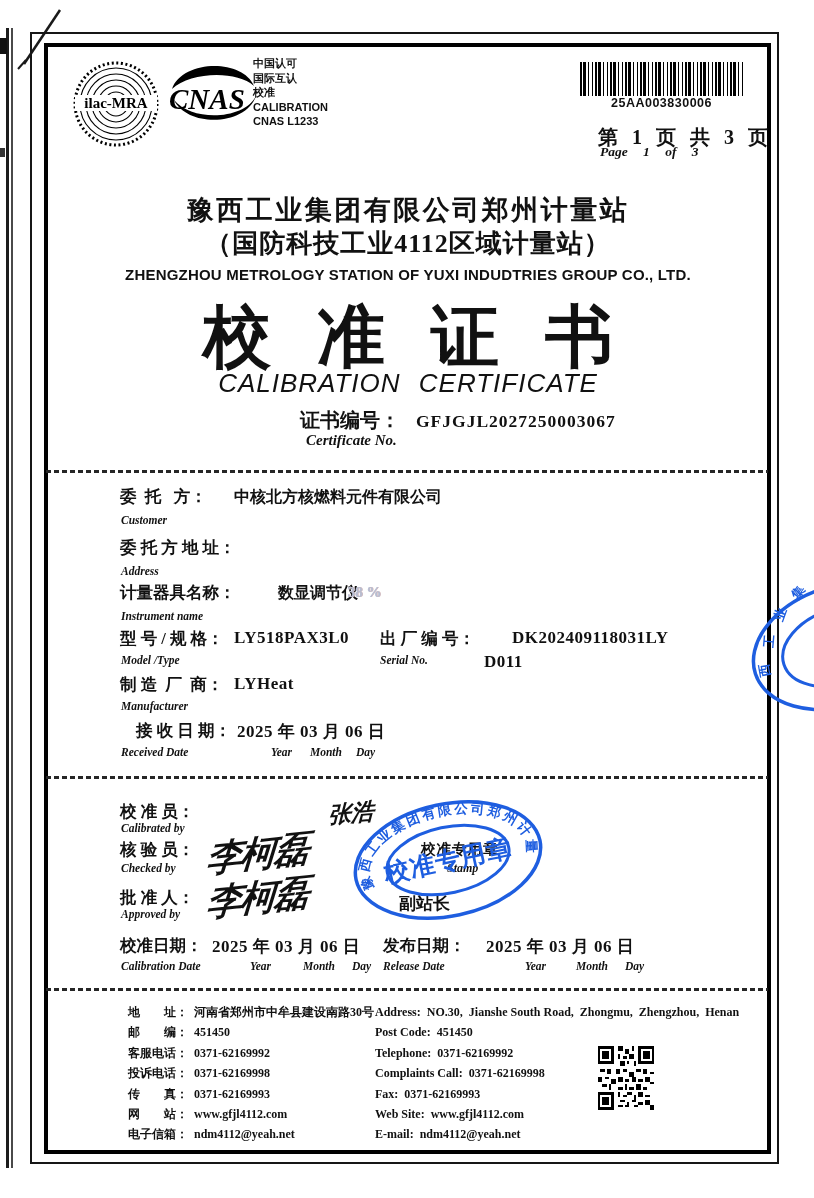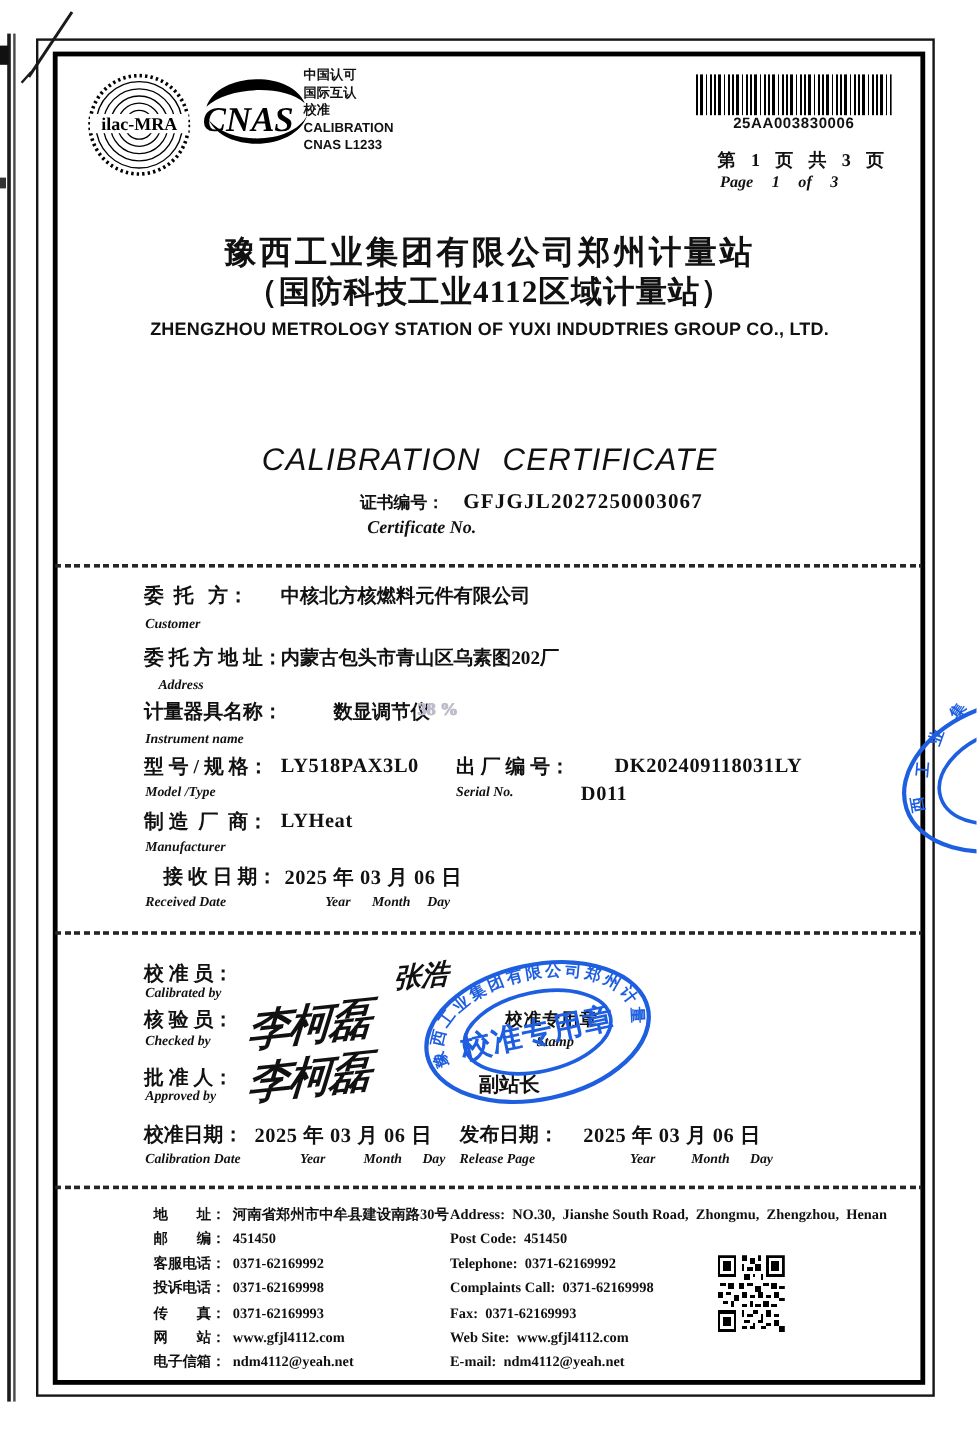--- a/index.html
+++ b/index.html
@@ -13,31 +13,31 @@
   .scanline2{left:11px;top:28px;width:2px;height:1140px;background:#4a4a4a;}
   .nub1{left:0;top:38px;width:7px;height:16px;background:#111;}
   .nub2{left:0;top:148px;width:5px;height:9px;background:#333;}
   
   .accred{left:253px;top:56px;font-family:"Liberation Sans","DejaVu Sans",sans-serif;
           font-size:11px;font-weight:bold;line-height:14.5px;}
   .barcode{left:580px;top:62px;width:163px;height:34px;
      background:repeating-linear-gradient(90deg,#000 0 2px,#fff 2px 3px,#000 3px 6px,#fff 6px 8px,#000 8px 9px,#fff 9px 12px,#000 12px 13px,#fff 13px 15px);}
   .barcode-num{left:580px;top:96px;width:163px;text-align:center;
      font-family:"Liberation Sans","DejaVu Sans",sans-serif;font-size:12.5px;font-weight:bold;letter-spacing:.5px;}
-  .pageline-cn{left:598px;top:124px;font-size:15px;font-weight:bold;word-spacing:9px;}
+  .pageline-cn{left:598px;top:124px;font-size:20px;font-weight:bold;word-spacing:9px;}
   .pageline-en{left:600px;top:144px;font-size:13.5px;font-weight:bold;font-style:italic;word-spacing:12px;}
   
   .center{left:46px;width:724px;text-align:center;}
   .t1{top:192px;font-size:27px;font-weight:bold;letter-spacing:2.5px;}
   .t2{top:226px;font-size:26px;font-weight:bold;letter-spacing:1px;}
   .t3{top:266px;font-family:"Liberation Sans","DejaVu Sans",sans-serif;font-size:15px;font-weight:bold;letter-spacing:0.2px;}
   .t4{top:292px;font-size:68px;font-weight:900;letter-spacing:46px;padding-left:46px;box-sizing:border-box;}
   .t5{top:368px;font-family:"Liberation Sans","DejaVu Sans",sans-serif;font-size:26px;font-weight:500;letter-spacing:1px;word-spacing:10px;font-style:italic;}
   .certno{left:300px;top:407px;display:flex;gap:16px;align-items:baseline;}
-  .certno-label{font-size:14px;font-weight:bold;}
+  .certno-label{font-size:20px;font-weight:bold;}
   .certno-value{font-size:17.5px;font-weight:bold;letter-spacing:1px;}
   .certno-en{left:306px;top:432px;font-size:15px;font-weight:bold;font-style:italic;}
   
   .dashsep{left:46px;width:722px;height:2.5px;
      background:repeating-linear-gradient(90deg,#262626 0 5px,transparent 5px 8px);}
   
   .lbl{font-size:16.5px;font-weight:bold;white-space:pre;}
   .val{font-size:16px;font-weight:bold;white-space:pre;}
   .valnum{font-size:17px;font-weight:bold;letter-spacing:.5px;white-space:pre;}
   .en{font-size:11.5px;font-weight:bold;font-style:italic;white-space:pre;}
@@ -102,37 +102,37 @@
   </div>
 
   <div class="abs barcode"></div>
   <div class="abs barcode-num">25AA003830006</div>
   <div class="abs pageline-cn">第 1 页 共 3 页</div>
   <div class="abs pageline-en">Page 1 of 3</div>
 
   <div class="abs center t1">豫西工业集团有限公司郑州计量站</div>
   <div class="abs center t2">（国防科技工业4112区域计量站）</div>
   <div class="abs center t3">ZHENGZHOU METROLOGY STATION OF YUXI INDUDTRIES GROUP CO., LTD.</div>
+  <div class="abs center t4">校准证书</div>
   <div class="abs center t5">CALIBRATION  CERTIFICATE</div>
 
   <div class="abs certno">
     <span class="certno-label">证书编号：</span>
     <span class="certno-value">GFJGJL2027250003067</span>
   </div>
   <div class="abs certno-en">Certificate No.</div>
 
   <div class="abs dashsep" style="top:470px;"></div>
 
   <div class="abs lbl" style="left:120px;top:486px;">委  托   方：</div>
   <div class="abs val" style="left:234px;top:487px;">中核北方核燃料元件有限公司</div>
   <div class="abs en" style="left:121px;top:514px;">Customer</div>
 
   <div class="abs lbl" style="left:120px;top:537px;">委 托 方 地 址：</div>
-  <div class="abs val" style="left:234px;top:538px;">内蒙古包头市青山区乌素图202厂</div>
-  <div class="abs en" style="left:121px;top:565px;margin-left:11px;">Address</div>
+  <div class="abs en" style="left:121px;top:565px;">Address</div>
 
   <div class="abs lbl" style="left:120px;top:582px;">计量器具名称：</div>
   <div class="abs val" style="left:234px;top:583px;margin-left:44px;">数显调节仪</div>
   <div class="abs mark38" style="left:348px;top:584px;">38 %</div>
   <div class="abs en" style="left:121px;top:610px;">Instrument name</div>
 
   <div class="abs lbl" style="left:120px;top:628px;">型 号 / 规 格：</div>
   <div class="abs valnum" style="left:234px;top:628px;">LY518PAX3L0</div>
   <div class="abs en" style="left:121px;top:654px;">Model /Type</div>
 
@@ -195,21 +195,21 @@
 
   <div class="abs lbl" style="left:120px;top:935px;">校准日期：</div>
   <div class="abs valnum" style="left:212px;top:935px;">2025 年 03 月 06 日</div>
   <div class="abs en" style="left:121px;top:960px;">Calibration Date</div>
   <div class="abs en" style="left:250px;top:960px;">Year</div>
   <div class="abs en" style="left:303px;top:960px;">Month</div>
   <div class="abs en" style="left:352px;top:960px;">Day</div>
 
   <div class="abs lbl" style="left:383px;top:935px;">发布日期：</div>
   <div class="abs valnum" style="left:486px;top:935px;">2025 年 03 月 06 日</div>
-  <div class="abs en" style="left:383px;top:960px;">Release Page</div>
+  <div class="abs en" style="left:383px;top:960px;">Release Date</div>
   <div class="abs en" style="left:525px;top:960px;">Year</div>
   <div class="abs en" style="left:576px;top:960px;">Month</div>
   <div class="abs en" style="left:625px;top:960px;">Day</div>
 
   <div class="abs dashsep" style="top:988px;"></div>
 
   <div class="abs fcol" style="left:128px;top:1002px;width:250px;">
     <div class="frow"><span class="fl">地　　址：</span><span class="fv">河南省郑州市中牟县建设南路30号</span></div>
     <div class="frow"><span class="fl">邮　　编：</span><span class="fv">451450</span></div>
     <div class="frow"><span class="fl">客服电话：</span><span class="fv">0371-62169992</span></div>

